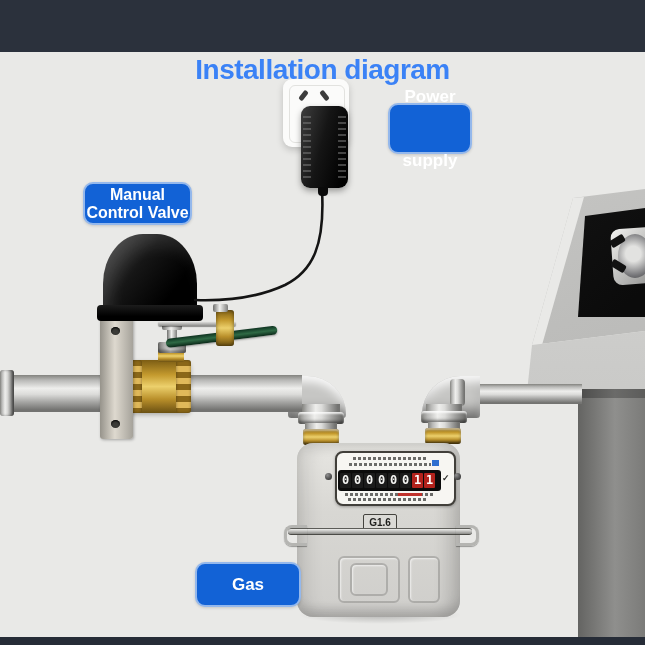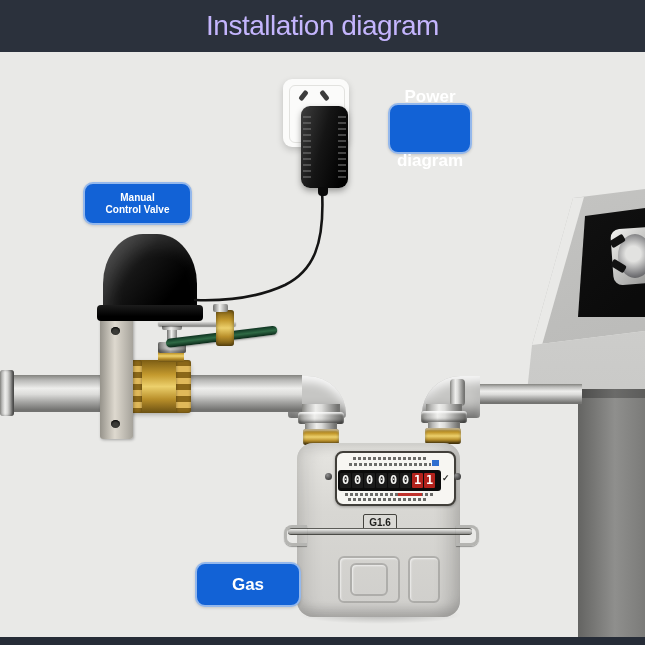--- a/index.html
+++ b/index.html
@@ -5,33 +5,33 @@
   html,body{margin:0;padding:0;background:#ffffff;}
   #scene{
     position:relative;width:645px;height:645px;overflow:hidden;
     background:#e9e9e7;font-family:"Liberation Sans",sans-serif;
   }
   .abs{position:absolute;}
 
   
   #header{left:0;top:0;width:645px;height:52px;background:#2b313c;}
   #header .title{
-    width:100%;line-height:52px;text-align:center;color:#c4b5fd;
-    font-size:28px;font-weight:400;letter-spacing:-.5px;
+    width:100%;line-height:52px;text-align:center;color:#3b82f6;
+    font-size:28px;font-weight:700;letter-spacing:-.5px;margin-top:44px;
   }
   #footer-bar{left:0;top:637px;width:645px;height:8px;background:#262c37;}
 
   
   .blue-label{
     background:#1262d6;border:2px solid rgba(255,255,255,.55);border-radius:10px;
     color:#fff;font-weight:700;text-align:center;display:flex;flex-direction:column;
     justify-content:center;line-height:1.12;box-shadow:0 1px 3px rgba(0,0,0,.15);
   }
   #label-power{left:388px;top:103px;width:80px;height:47px;font-size:17px;gap:44px;}
-  #label-valve{left:83px;top:182px;width:105px;height:39px;font-size:10px;}
+  #label-valve{left:83px;top:182px;width:105px;height:39px;font-size:16px;}
   #label-meter{left:195px;top:547px;width:102px;height:41px;font-size:17px;margin-top:15px;}
 
   
   .poly{left:0;top:0;width:645px;height:645px;}
   #counter-top{background:linear-gradient(160deg,#d7d7d5,#bdbdbb 60%,#b1b1af);
     clip-path:polygon(573px 198px,645px 189px,645px 331px,532px 345px);}
   #counter-edge{background:#e9e9e7;
     clip-path:polygon(573px 198px,584px 197px,542px 345px,532px 345px);}
   #stove-panel{background:linear-gradient(140deg,#2e2e2e,#0b0b0b 70%);
     clip-path:polygon(585px 216px,645px 208px,645px 317px,578px 317px);}
@@ -257,21 +257,21 @@
   <div class="abs" id="outlet-inner"></div>
   <div class="abs pin-hole" id="pin-left"></div>
   <div class="abs pin-hole" id="pin-right"></div>
   <div class="abs" id="adapter"></div>
   <div class="abs adapter-ribs" id="ribs-l"></div>
   <div class="abs adapter-ribs" id="ribs-r"></div>
   <div class="abs" id="adapter-nub"></div>
 
   <div class="abs blue-label" id="label-power">
     <span>Power</span>
-    <span>diagram</span>
+    <span>supply</span>
   </div>
   <div class="abs blue-label" id="label-valve">
     <span>Manual</span>
     <span>Control Valve</span>
   </div>
   <div class="abs blue-label" id="label-meter">
     <span>Gas</span>
   </div>
 
   <div class="abs" id="header">

